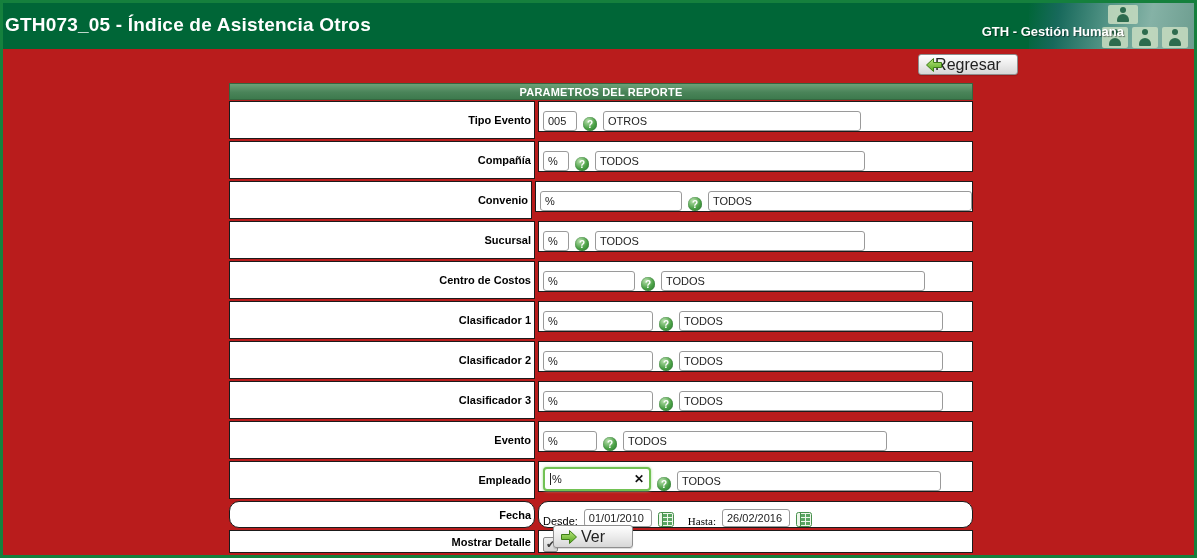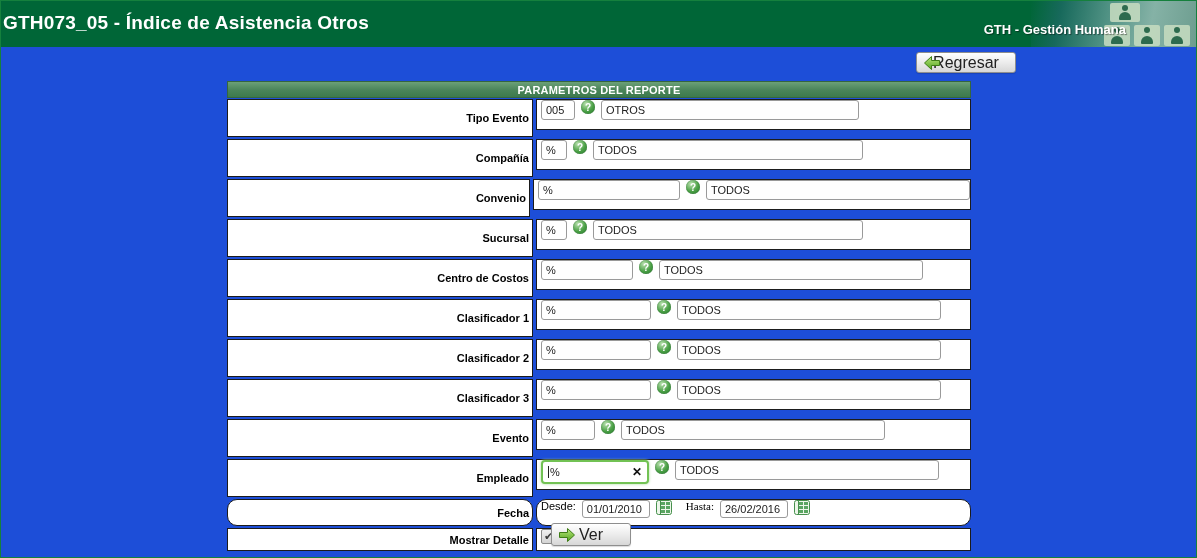--- a/index.html
+++ b/index.html
@@ -1,18 +1,18 @@
 <!DOCTYPE html>
 <html><head>
 <meta charset="utf-8">
 <style>
   * { margin:0; padding:0; box-sizing:border-box; }
   html,body { background:#f2f2f2; }
   body { font-family:"Liberation Sans", sans-serif; }
-  .page { position:relative; width:1197px; height:558px; background:#1d4ed8; overflow:hidden; border:1px solid #15803d; }
+  .page { position:relative; width:1197px; height:558px; background:#b91c1c; overflow:hidden; border:3px solid #15803d; }
 
   
   .topbar { position:absolute; top:0; left:0; width:100%; height:46px; background:#006637; }
   .topbar-title { position:absolute; left:2px; top:11px; color:#ffffff; font-size:19px; font-weight:bold; letter-spacing:0.2px; white-space:nowrap; }
   .brand-area { position:absolute; right:0; top:0; width:165px; height:46px; overflow:hidden;
     background:linear-gradient(100deg,#006637 0%, #17695b 18%, #4f9183 45%, #85b2a6 72%, #6d9d8f 100%); }
   .tile { width:26px; height:21px; background:rgba(197,219,191,0.88); border-radius:2px; position:relative; }
   .tile::before { content:""; position:absolute; top:2px; left:50%; transform:translateX(-50%); width:6px; height:6px; border-radius:50%; background:#2d6b4e; }
   .tile::after { content:""; position:absolute; bottom:2px; left:50%; transform:translateX(-50%); width:12px; height:8px; border-radius:6px 6px 1px 1px; background:#2d6b4e; }
   .tile-single { position:absolute; top:2px; right:56px; width:30px; height:19px; }
@@ -27,21 +27,21 @@
   .btn-regresar { left:915px; top:51px; width:100px; height:21px; }
   .btn-ver { left:550px; top:522px; width:80px; height:23px; }
 
   
   .ptable { position:absolute; left:226px; top:80px; width:744px; }
   .ptable-header { height:17px; line-height:16px; text-align:center; color:#ffffff; font-weight:bold; font-size:11px;
     background:linear-gradient(#6ba077,#4a8459 55%, #3d7a4d); border:1px solid #35663f; margin-bottom:1px; letter-spacing:0.2px; }
   .prow { display:flex; margin-bottom:2px; }
   .label-cell { width:306px; border:1px solid #1b1b1b; background:#ffffff; display:flex; align-items:center; justify-content:flex-end;
     padding-right:3px; font-weight:bold; font-size:11px; color:#000; height:38px; }
-  .field-cell { flex:1; margin-left:3px; border:1px solid #1b1b1b; background:#ffffff; display:flex; align-items:flex-start;
+  .field-cell { flex:1; margin-left:3px; border:1px solid #1b1b1b; background:#ffffff; display:flex; align-items:flex-end;
     padding-left:4px; height:31px; gap:6px; }
   .prow.short .label-cell, .prow.short .field-cell { height:27px;border-radius:10px; }
   .prow.shorter .label-cell, .prow.shorter .field-cell { height:23px; }
 
   .tin { height:20px; border:1px solid #9a9a9a; border-radius:3px; font-size:11px; font-family:"Liberation Sans", sans-serif;
     padding:0 4px; color:#222; background:#fff; outline:none; }
   .w34{width:34px}.w26{width:26px}.w142{width:142px}.w92{width:92px}.w110{width:110px}.w54{width:54px}
   .wd258{width:258px}.wd264{width:264px}.wd270{width:270px}
   .date-in { height:18px; width:68px; }
   .date-label { font-size:11px; color:#000; }

